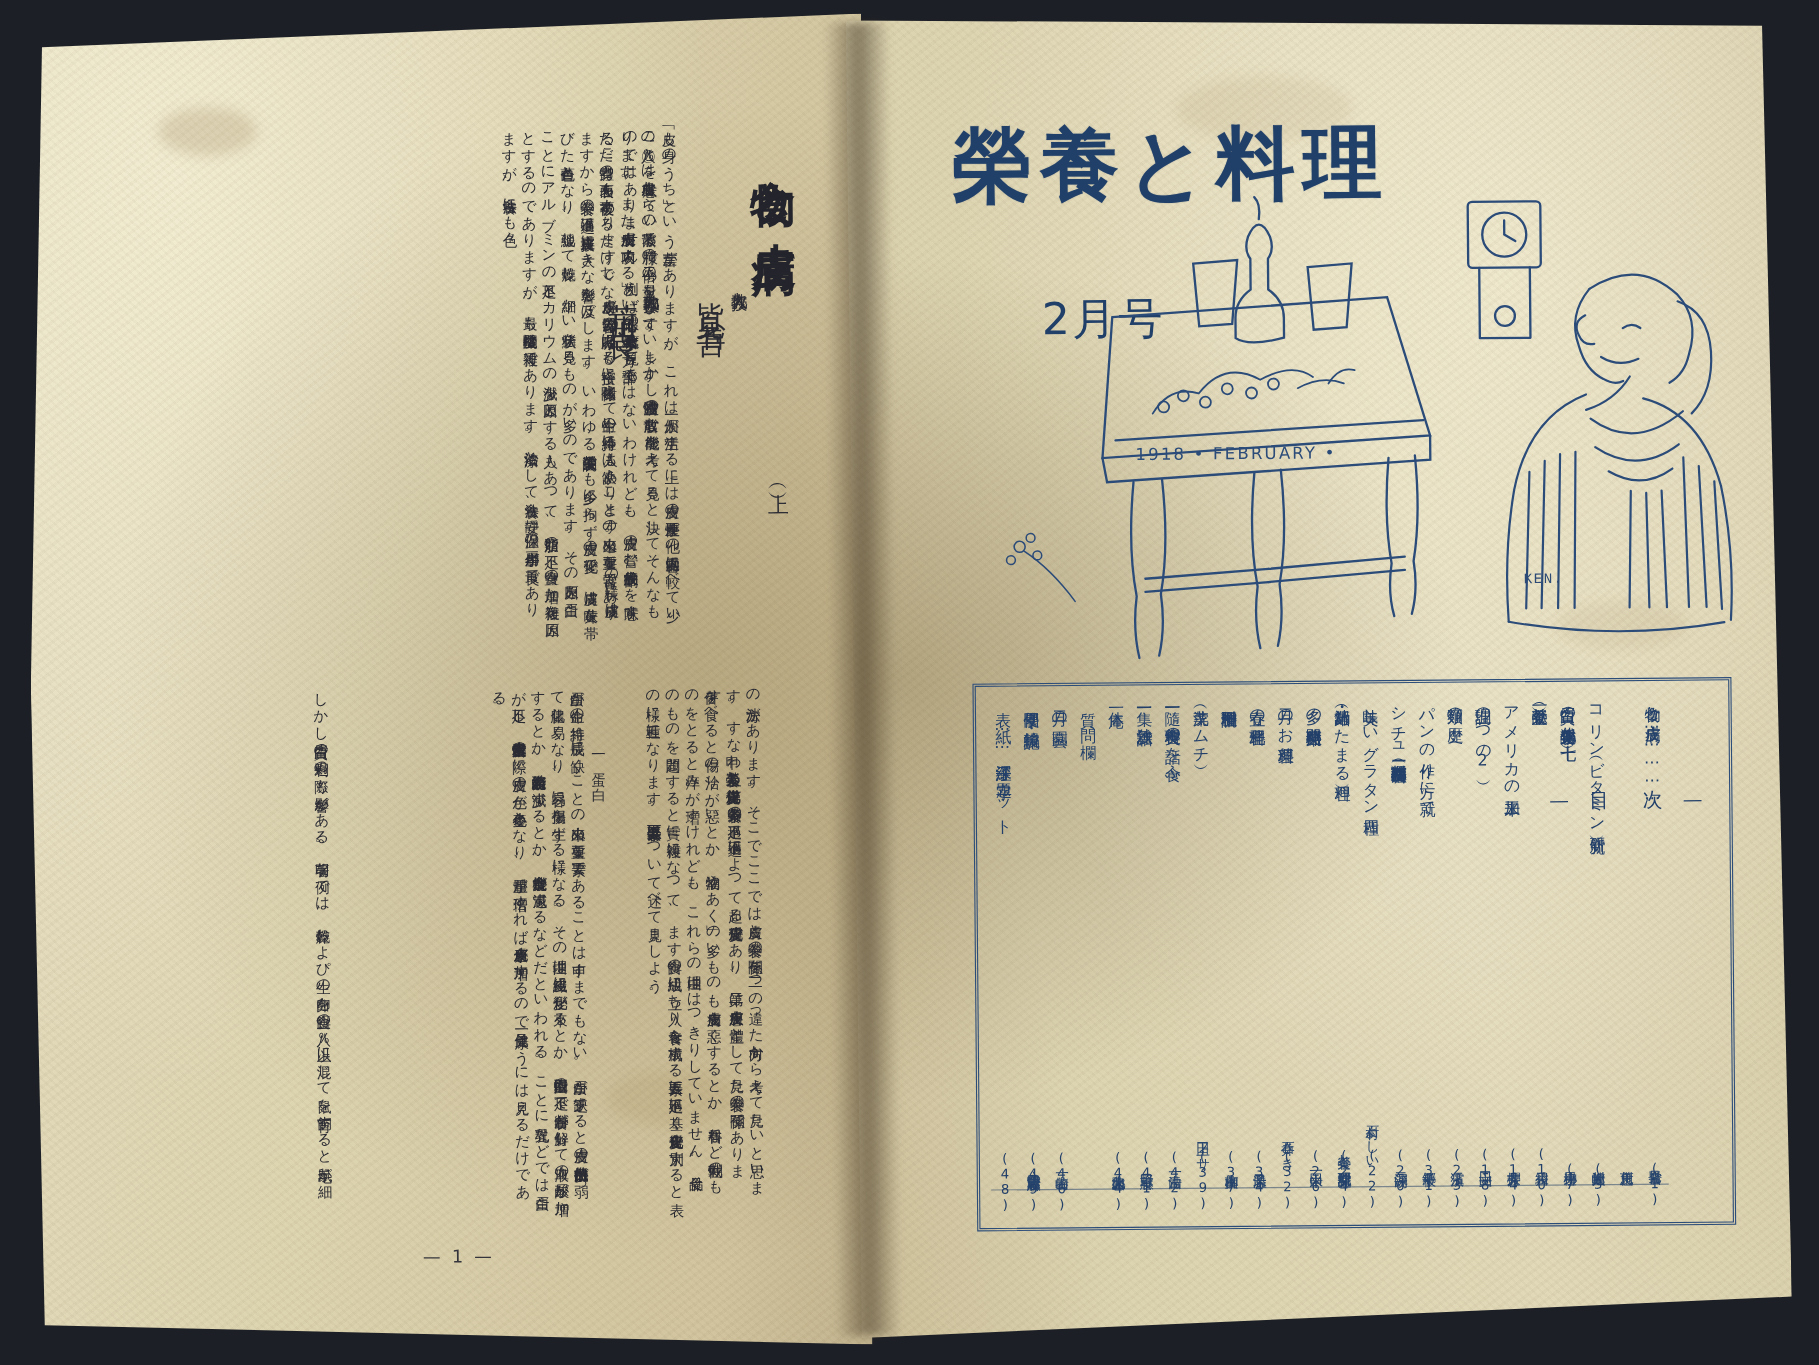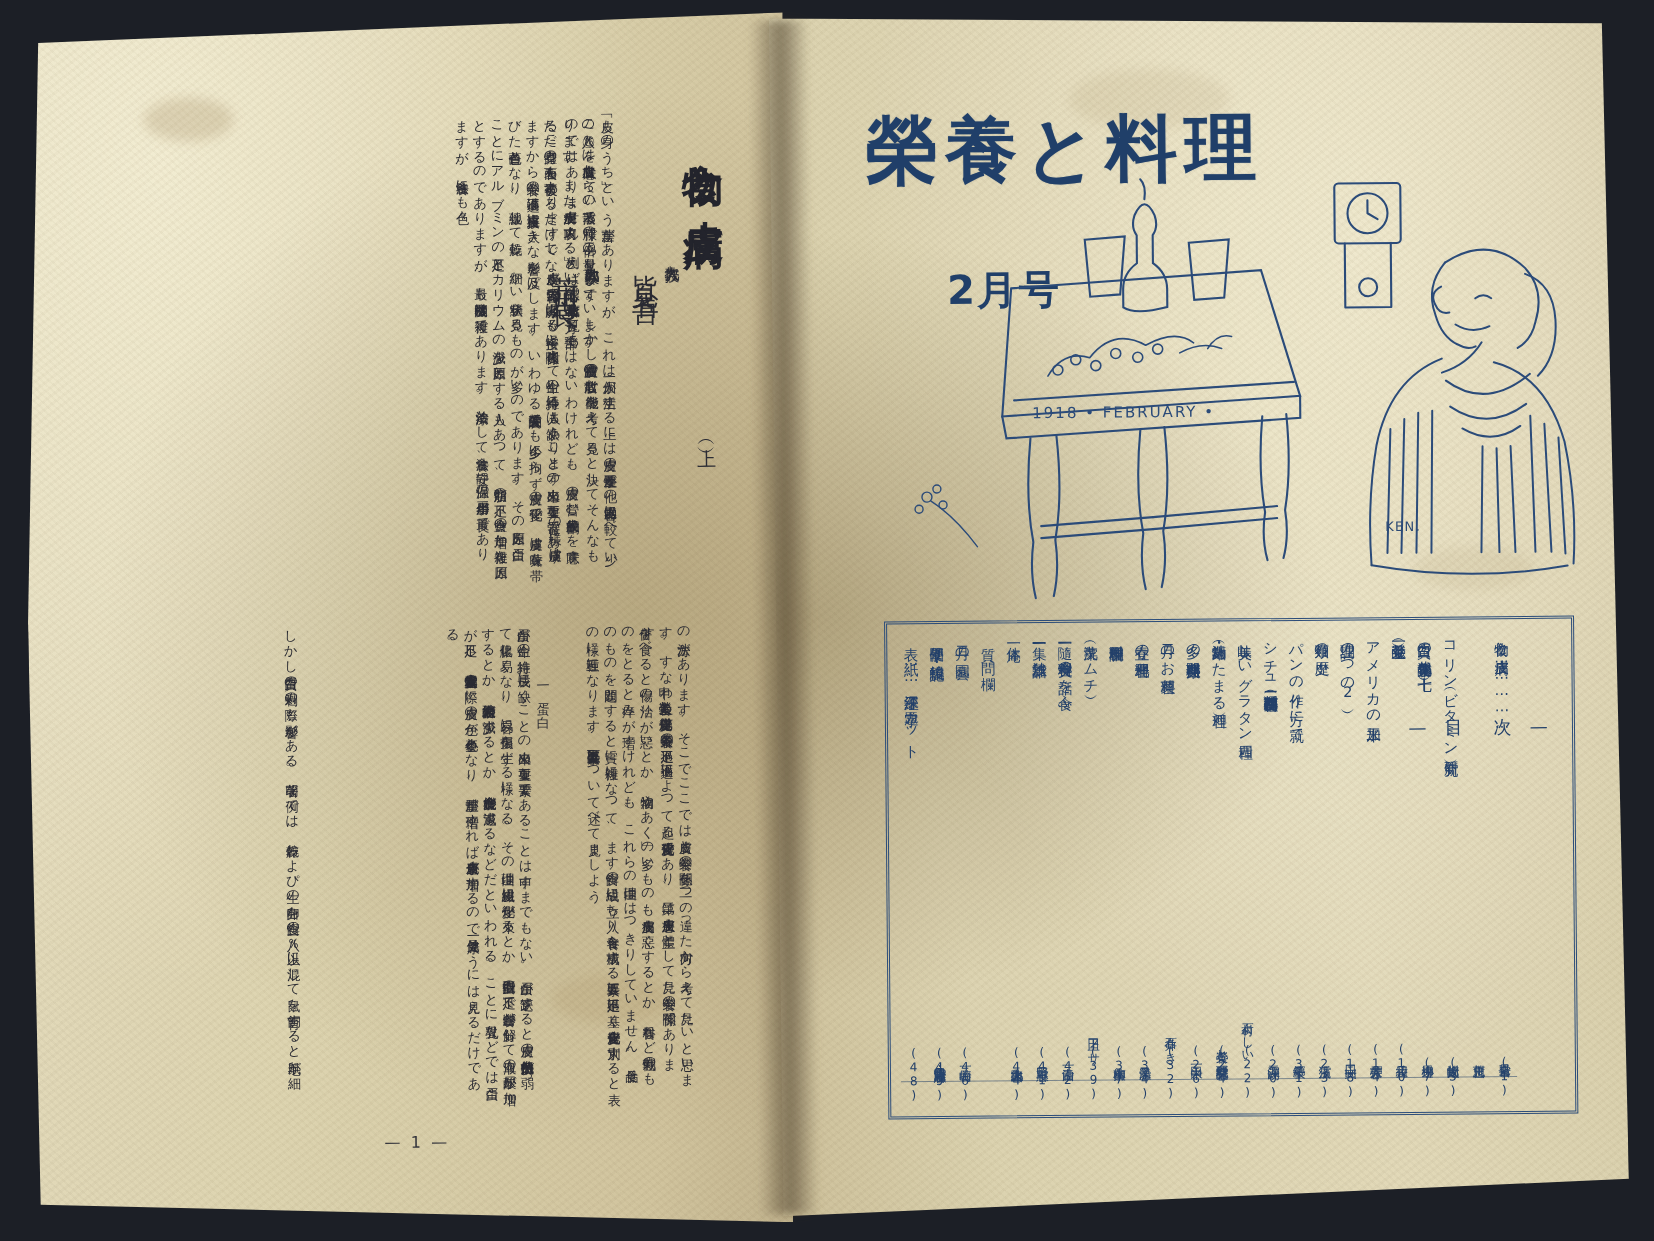--- a/index.html
+++ b/index.html
@@ -82,25 +82,25 @@
 
   .pagenum{position:absolute;left:352px;bottom:74px;font-size:16px;color:#33343c;letter-spacing:.16em;}
   .masthead{
     position:absolute;left:96px;top:92px;
     font-size:72px;font-weight:700;letter-spacing:.1em;
     color:#1f3f6b;
     font-family:"DejaVu Sans","Liberation Serif",serif;
     text-shadow:0 0 1px rgba(31,63,107,.6);
   }
   .issue{
-    position:absolute;left:176px;top:252px;font-size:40px;font-weight:700;color:#1f3f6b;
+    position:absolute;left:176px;top:252px;font-size:40px;font-weight:400;color:#1f3f6b;
     letter-spacing:.05em;
   }
   .illus{position:absolute;left:118px;top:160px;width:700px;height:430px;}
-  .sig{position:absolute;left:612px;top:512px;font-size:13px;color:#2b4a77;letter-spacing:.1em;}
+  .sig{position:absolute;left:612px;top:512px;font-size:13px;color:#2b4a77;letter-spacing:.1em;font-family:Liberation Mono, monospace;}
 
   
   .toc{
     position:absolute;left:110px;top:610px;width:690px;height:498px;
     border:3px double #2b4d7c;
     padding:10px 12px 12px 12px;
     box-sizing:border-box;
     background:rgba(255,255,255,0.03);
   }
   .toc-head{

